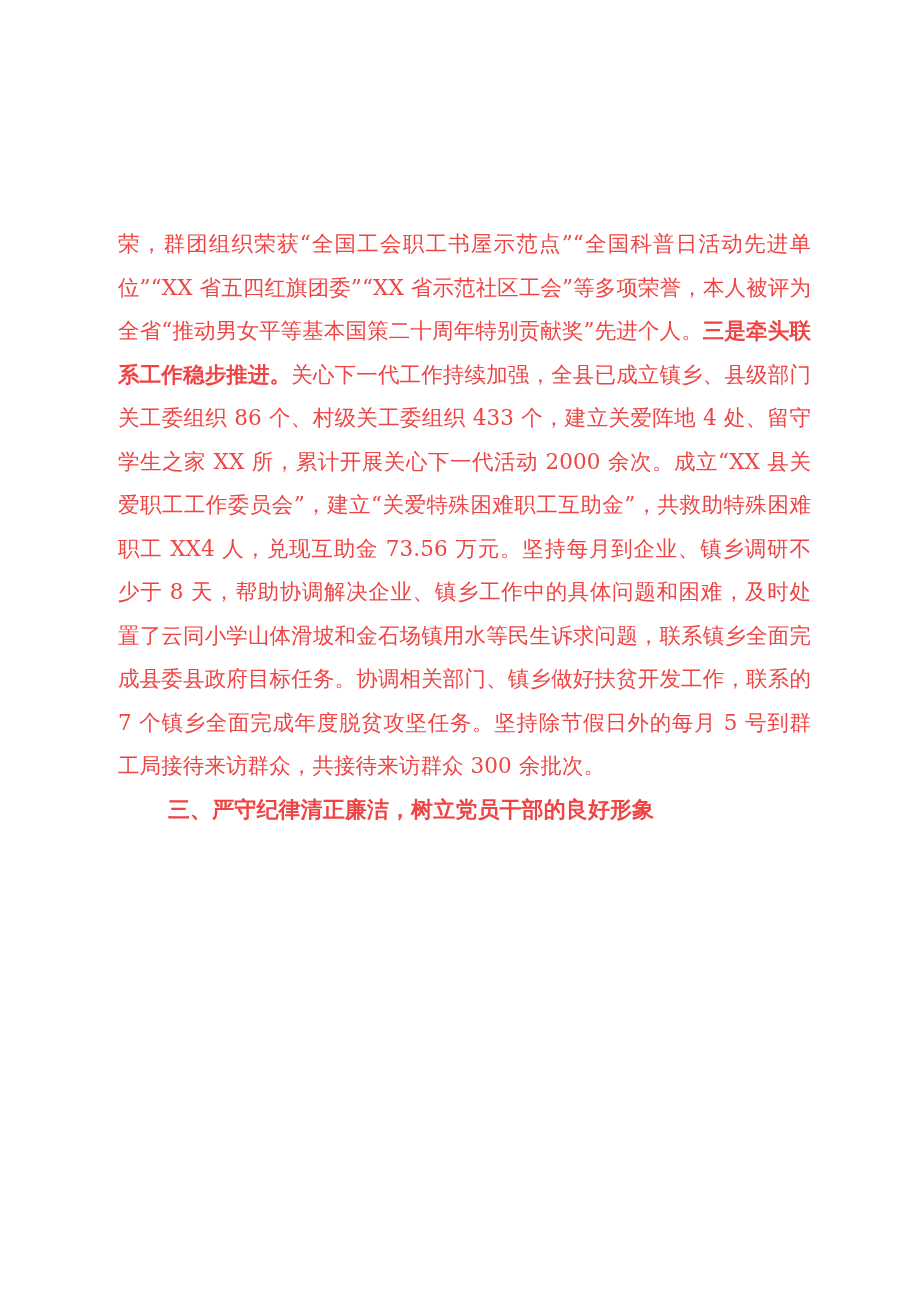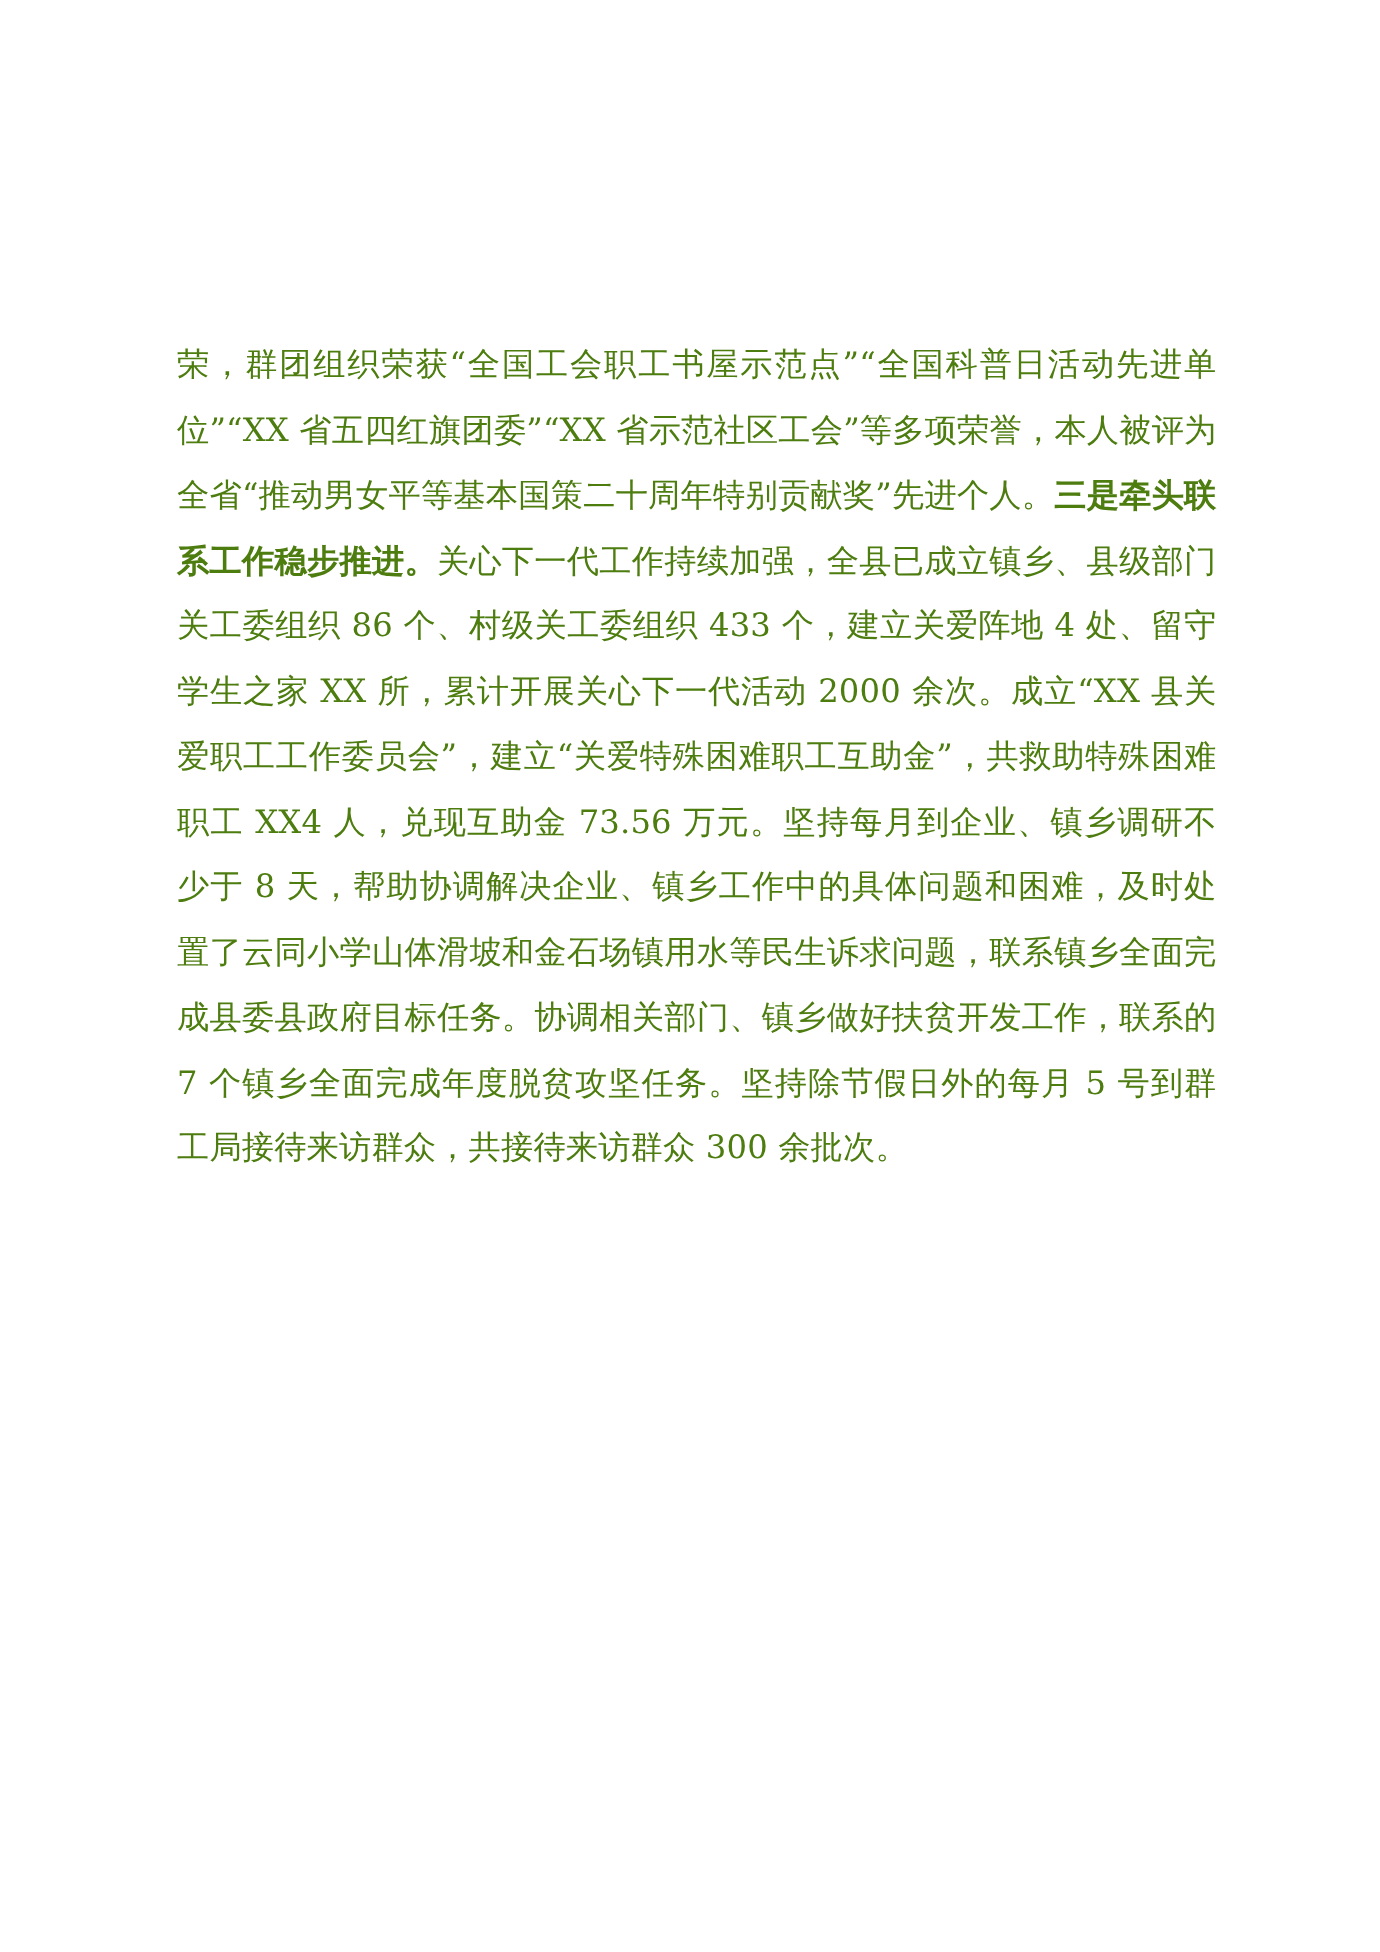--- a/index.html
+++ b/index.html
@@ -19,21 +19,21 @@
     width: 920px;
     height: 1301px;
     background: #ffffff;
     overflow: hidden;
   }
   .text-block {
     position: absolute;
     left: 118px;
     top: 222px;
     width: 693px;
-    color: #4d7c0f;
+    color: #ef4444;
     font-family: "DejaVu Serif", "Liberation Serif", serif;
     font-size: 21.5px;
     line-height: 43.5px;
     text-align: justify;
     text-justify: inter-ideograph;
     letter-spacing: 0.1px;
   }
   .para {
     margin: 0;
     padding: 0;
@@ -58,16 +58,17 @@
 </head>
 <body>
 
 <div class="page">
   <div class="text-block">
 
     <p class="para">
       <span>荣，群团组织荣获“全国工会职工书屋示范点”“全国科普日活动先进单位”“XX 省五四红旗团委”“XX 省示范社区工会”等多项荣誉，本人被评为全省“推动男女平等基本国策二十周年特别贡献奖”先进个人。</span><span class="run-bold">三是牵头联系工作稳步推进。</span><span>关心下一代工作持续加强，全县已成立镇乡、县级部门关工委组织 86 个、村级关工委组织 433 个，建立关爱阵地 4 处、留守学生之家 XX 所，累计开展关心下一代活动 2000 余次。成立“XX 县关爱职工工作委员会”，建立“关爱特殊困难职工互助金”，共救助特殊困难职工 XX4 人，兑现互助金 73.56 万元。坚持每月到企业、镇乡调研不少于 8 天，帮助协调解决企业、镇乡工作中的具体问题和困难，及时处置了云同小学山体滑坡和金石场镇用水等民生诉求问题，联系镇乡全面完成县委县政府目标任务。协调相关部门、镇乡做好扶贫开发工作，联系的 7 个镇乡全面完成年度脱贫攻坚任务。坚持除节假日外的每月 5 号到群工局接待来访群众，共接待来访群众 300 余批次。</span>
     </p>
 
+    <h2 class="heading">三、严守纪律清正廉洁，树立党员干部的良好形象</h2>
 
 
   </div>
 </div>
 
 </body></html>

